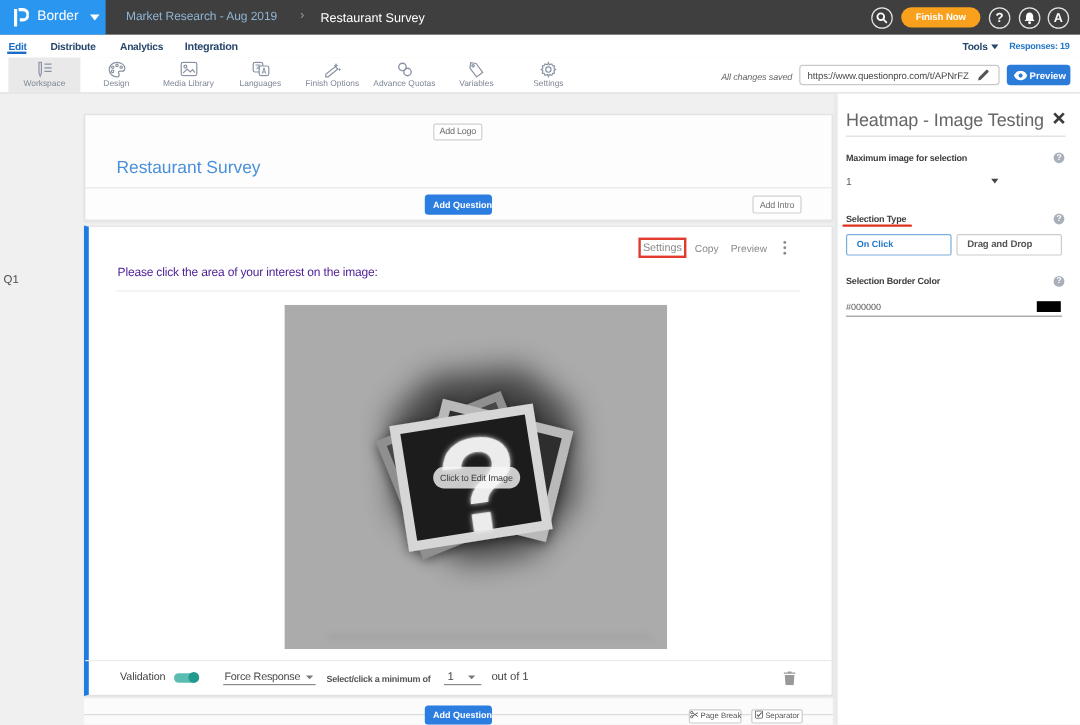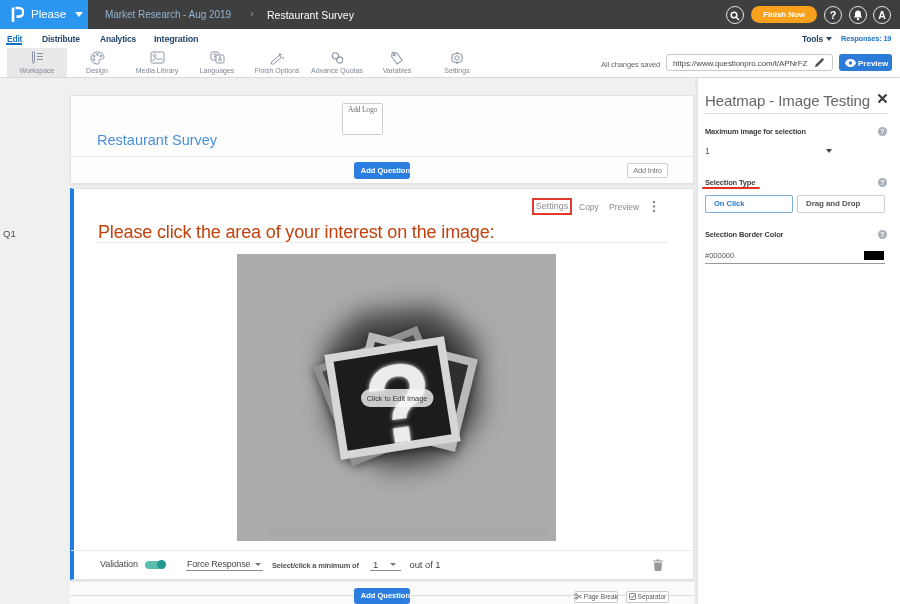--- a/index.html
+++ b/index.html
@@ -20,32 +20,32 @@
   .tab { top:34px; font-size:8.5px; letter-spacing:-0.2px; font-weight:bold; color:#26466b; white-space:nowrap; }
   
   #toolbar { left:0; top:48px; width:900px; height:30px; background:#ffffff; border-bottom:1px solid #d9d9d9; }
   .titem { top:48px; width:60px; height:29px; text-align:center; }
   .titem .lbl { position:absolute; left:-6px; right:-6px; top:19px; font-size:7px; color:#7e8796; }
   .titem svg { position:absolute; left:50%; top:3px; margin-left:-7px; }
   
   #q1 { left:3px; top:228px; font-size:9.5px; color:#4d4d4d; }
   .card { background:#fdfdfd; border:1px solid #e2e2e3; box-shadow:0 1px 2px rgba(0,0,0,0.07); }
   #headcard { left:70px; top:95px; width:624px; height:89px; }
-  #addlogo { left:342px; top:103px; width:41px; height:32px; background:#fff; border:1px solid #cfcfcf; border-radius:2px; font-size:7.5px; letter-spacing:-0.2px; color:#6e6e6e; text-align:center; line-height:12px; white-space:nowrap;font-family:Liberation Serif, serif; }
+  #addlogo { left:361px; top:103px; width:41px; height:14px; background:#fff; border:1px solid #cfcfcf; border-radius:2px; font-size:7.5px; letter-spacing:-0.2px; color:#6e6e6e; text-align:center; line-height:12px; white-space:nowrap; }
   #title { left:97px; top:132px; font-size:14.5px; color:#4a90d9; }
   #headline { left:71px; top:156px; width:622px; height:1px; background:#e8e8e8; }
   .bluebtn { background:#2b7de0; border-radius:3px; color:#fff; font-weight:bold; text-align:right; white-space:nowrap; }
   #addq1 { left:354px; top:162px; width:56px; height:17px; font-size:7.5px; line-height:17px; }
   #addintro { left:627px; top:163px; width:41px; height:15px; background:#fff; border:1px solid #cfcfcf; border-radius:2px; font-size:7.5px; letter-spacing:-0.2px; color:#777; text-align:center; line-height:13px; white-space:nowrap; }
   #qcard { left:70px; top:188px; width:624px; height:392px; background:#fff; border:1px solid #e2e2e3; border-left:4px solid #1f7be4; box-shadow:0 1px 2px rgba(0,0,0,0.07); }
   #settingsbox { left:532px; top:198px; width:40px; height:17px; border:2px solid #e23b2d; font-size:9px; color:#8a8a8a; text-align:center; line-height:13px; white-space:nowrap; }
   #copy { left:579px; top:202px; font-size:8.5px; color:#8a8a8a; }
   #qprev { left:609px; top:202px; font-size:8.5px; color:#8a8a8a; }
   #qdots { left:652px; top:200px; }
-  #qtext { left:98px; top:222px; font-size:18px; letter-spacing:-0.15px; color:#c2410c; }
+  #qtext { left:98px; top:222px; font-size:10px; letter-spacing:-0.15px; color:#4c1d95; }
   #qunderline { left:97px; top:242px; width:570px; height:1px; background:#ededed; }
   
   #valline { left:71px; top:550px; width:622px; height:1px; background:#ececec; }
   .v { font-size:9px; letter-spacing:-0.1px; color:#474747; top:559px; white-space:nowrap; }
   #toggle { left:145px; top:561px; width:19.5px; height:7.5px; background:#5bbcb2; border-radius:4px; }
   #toggle .knob { position:absolute; right:-1px; top:-0.8px; width:9px; height:9px; background:#229a8e; border-radius:50%; }
   .caret { width:0; height:0; border-left:3.2px solid transparent; border-right:3.2px solid transparent; border-top:3.8px solid #777; }
   
   #bzone { left:70px; top:582px; width:624px; height:22px; background:#fbfbfb; }
   #bline { left:70px; top:595px; width:624px; height:1px; background:#dcdcdc; }
@@ -58,21 +58,21 @@
 </style>
 </head>
 <body>
 
 <div class="abs" id="topbar"></div>
 <div class="abs" id="logoblk"></div>
 <svg class="abs" style="left:10px;top:6px" width="14" height="17" viewBox="0 0 14 17">
   <path d="M3 1.5 L3 16" stroke="#fff" stroke-width="2.6" fill="none"></path>
   <path d="M5.5 2 L9 2 A4.3 4.3 0 0 1 9 10.6 L6.5 10.6" stroke="#fff" stroke-width="2.6" fill="none"></path>
 </svg>
-<div class="abs" id="surveys">Please</div>
+<div class="abs" id="surveys">Border</div>
 <div class="abs" style="left:75px;top:12px;width:0;height:0;border-left:4px solid transparent;border-right:4px solid transparent;border-top:5px solid #fff"></div>
 <div class="abs crumb1">Market Research - Aug 2019</div>
 <div class="abs crumbsep">›</div>
 <div class="abs crumb2">Restaurant Survey</div>
 <div class="abs cir" style="left:726px"><svg width="10" height="10" viewBox="0 0 10 10" style="margin-top:3px">
       <circle cx="4" cy="4" r="2.8" stroke="#fff" stroke-width="1.5" fill="none"></circle>
       <path d="M6.2 6.2 L9 9" stroke="#fff" stroke-width="1.5"></path>
     </svg></div>
 <div class="abs" id="upgrade">Finish Now</div>
 <div class="abs cir" style="left:824px;font-size:11px;font-weight:bold;line-height:17px">?</div>
@@ -166,21 +166,21 @@
 </div>
 <div class="abs titem" style="left:427px">
   <svg width="14" height="14" viewBox="0 0 14 14">
       <g stroke="#8a93a3" stroke-width="1" fill="none">
         <circle cx="7" cy="7" r="2.2"></circle>
         <path d="M7 1.2 L7.8 3 L9.8 2.3 L10.6 3.8 L12 3.9 L11.7 6.2 L13 7 L11.7 7.8 L12 10.1 L10.6 10.2 L9.8 11.7 L7.8 11 L7 12.8 L6.2 11 L4.2 11.7 L3.4 10.2 L2 10.1 L2.3 7.8 L1 7 L2.3 6.2 L2 3.9 L3.4 3.8 L4.2 2.3 L6.2 3 Z"></path>
       </g>
     </svg>
   <div class="lbl">Settings</div>
 </div>
-<div class="abs" style="left:601px;top:60px;font-size:7.5px;letter-spacing:-0.1px;color:#666;white-space:nowrap">All changes saved</div>
+<div class="abs" style="left:601px;top:60px;font-size:7.5px;letter-spacing:-0.1px;font-style:italic;color:#666;white-space:nowrap">All changes saved</div>
 <div class="abs" style="left:666px;top:54px;width:167px;height:17px;background:#fff;border:1px solid #c9c9c9;border-radius:3px"></div>
 <div class="abs" style="left:673px;top:59px;font-size:8px;letter-spacing:-0.1px;color:#4a4a4a;white-space:nowrap">https://www.questionpro.com/t/APNrFZ</div>
 <svg class="abs" style="left:814px;top:57px" width="11" height="11" viewBox="0 0 11 11">
     <path d="M1 10 L1.6 7.6 L7.8 1.4 A0.9 0.9 0 0 1 9.1 1.4 L9.6 1.9 A0.9 0.9 0 0 1 9.6 3.2 L3.4 9.4 Z" fill="#555"></path>
   </svg>
 <div class="abs" style="left:839px;top:54px;width:52.5px;height:17px;background:#2b7cd9;border-radius:3px"></div>
 <svg class="abs" style="left:845px;top:59px" width="11" height="8" viewBox="0 0 11 8">
     <path d="M5.5 0 C2.5 0 0.7 2.2 0 4 C0.7 5.8 2.5 8 5.5 8 C8.5 8 10.3 5.8 11 4 C10.3 2.2 8.5 0 5.5 0 Z" fill="#fff"></path>
     <circle cx="5.5" cy="4" r="1.7" fill="#2b7cd9"></circle>
   </svg>

